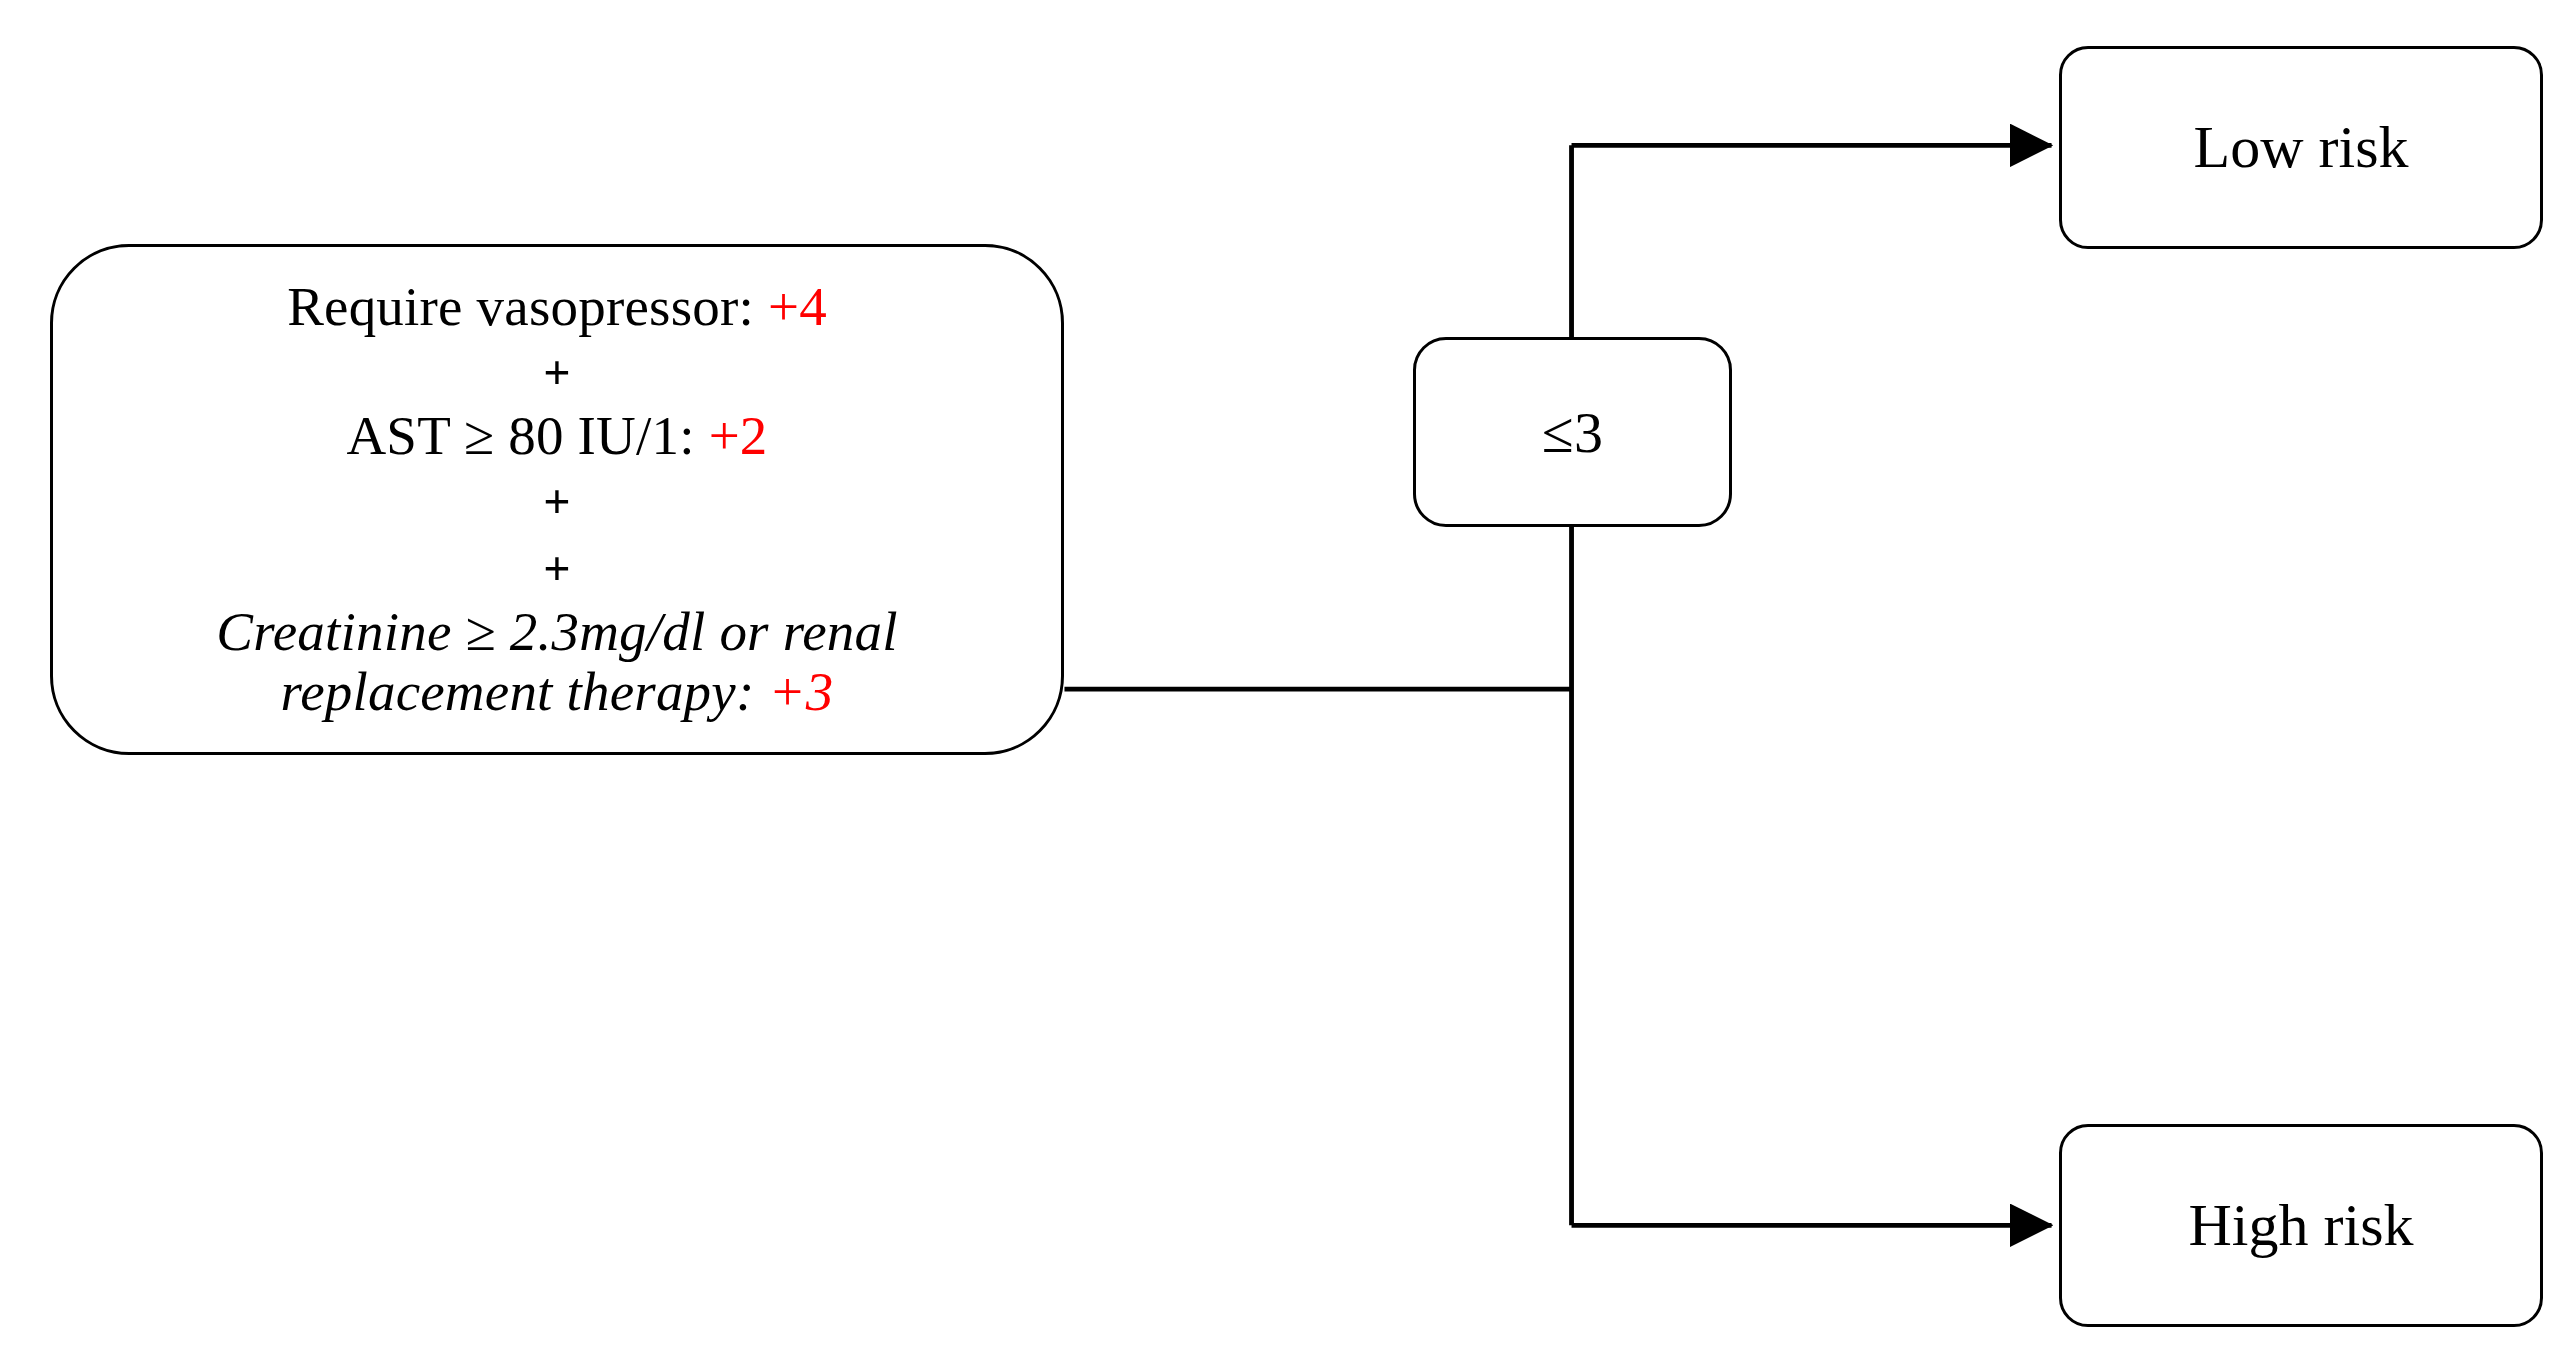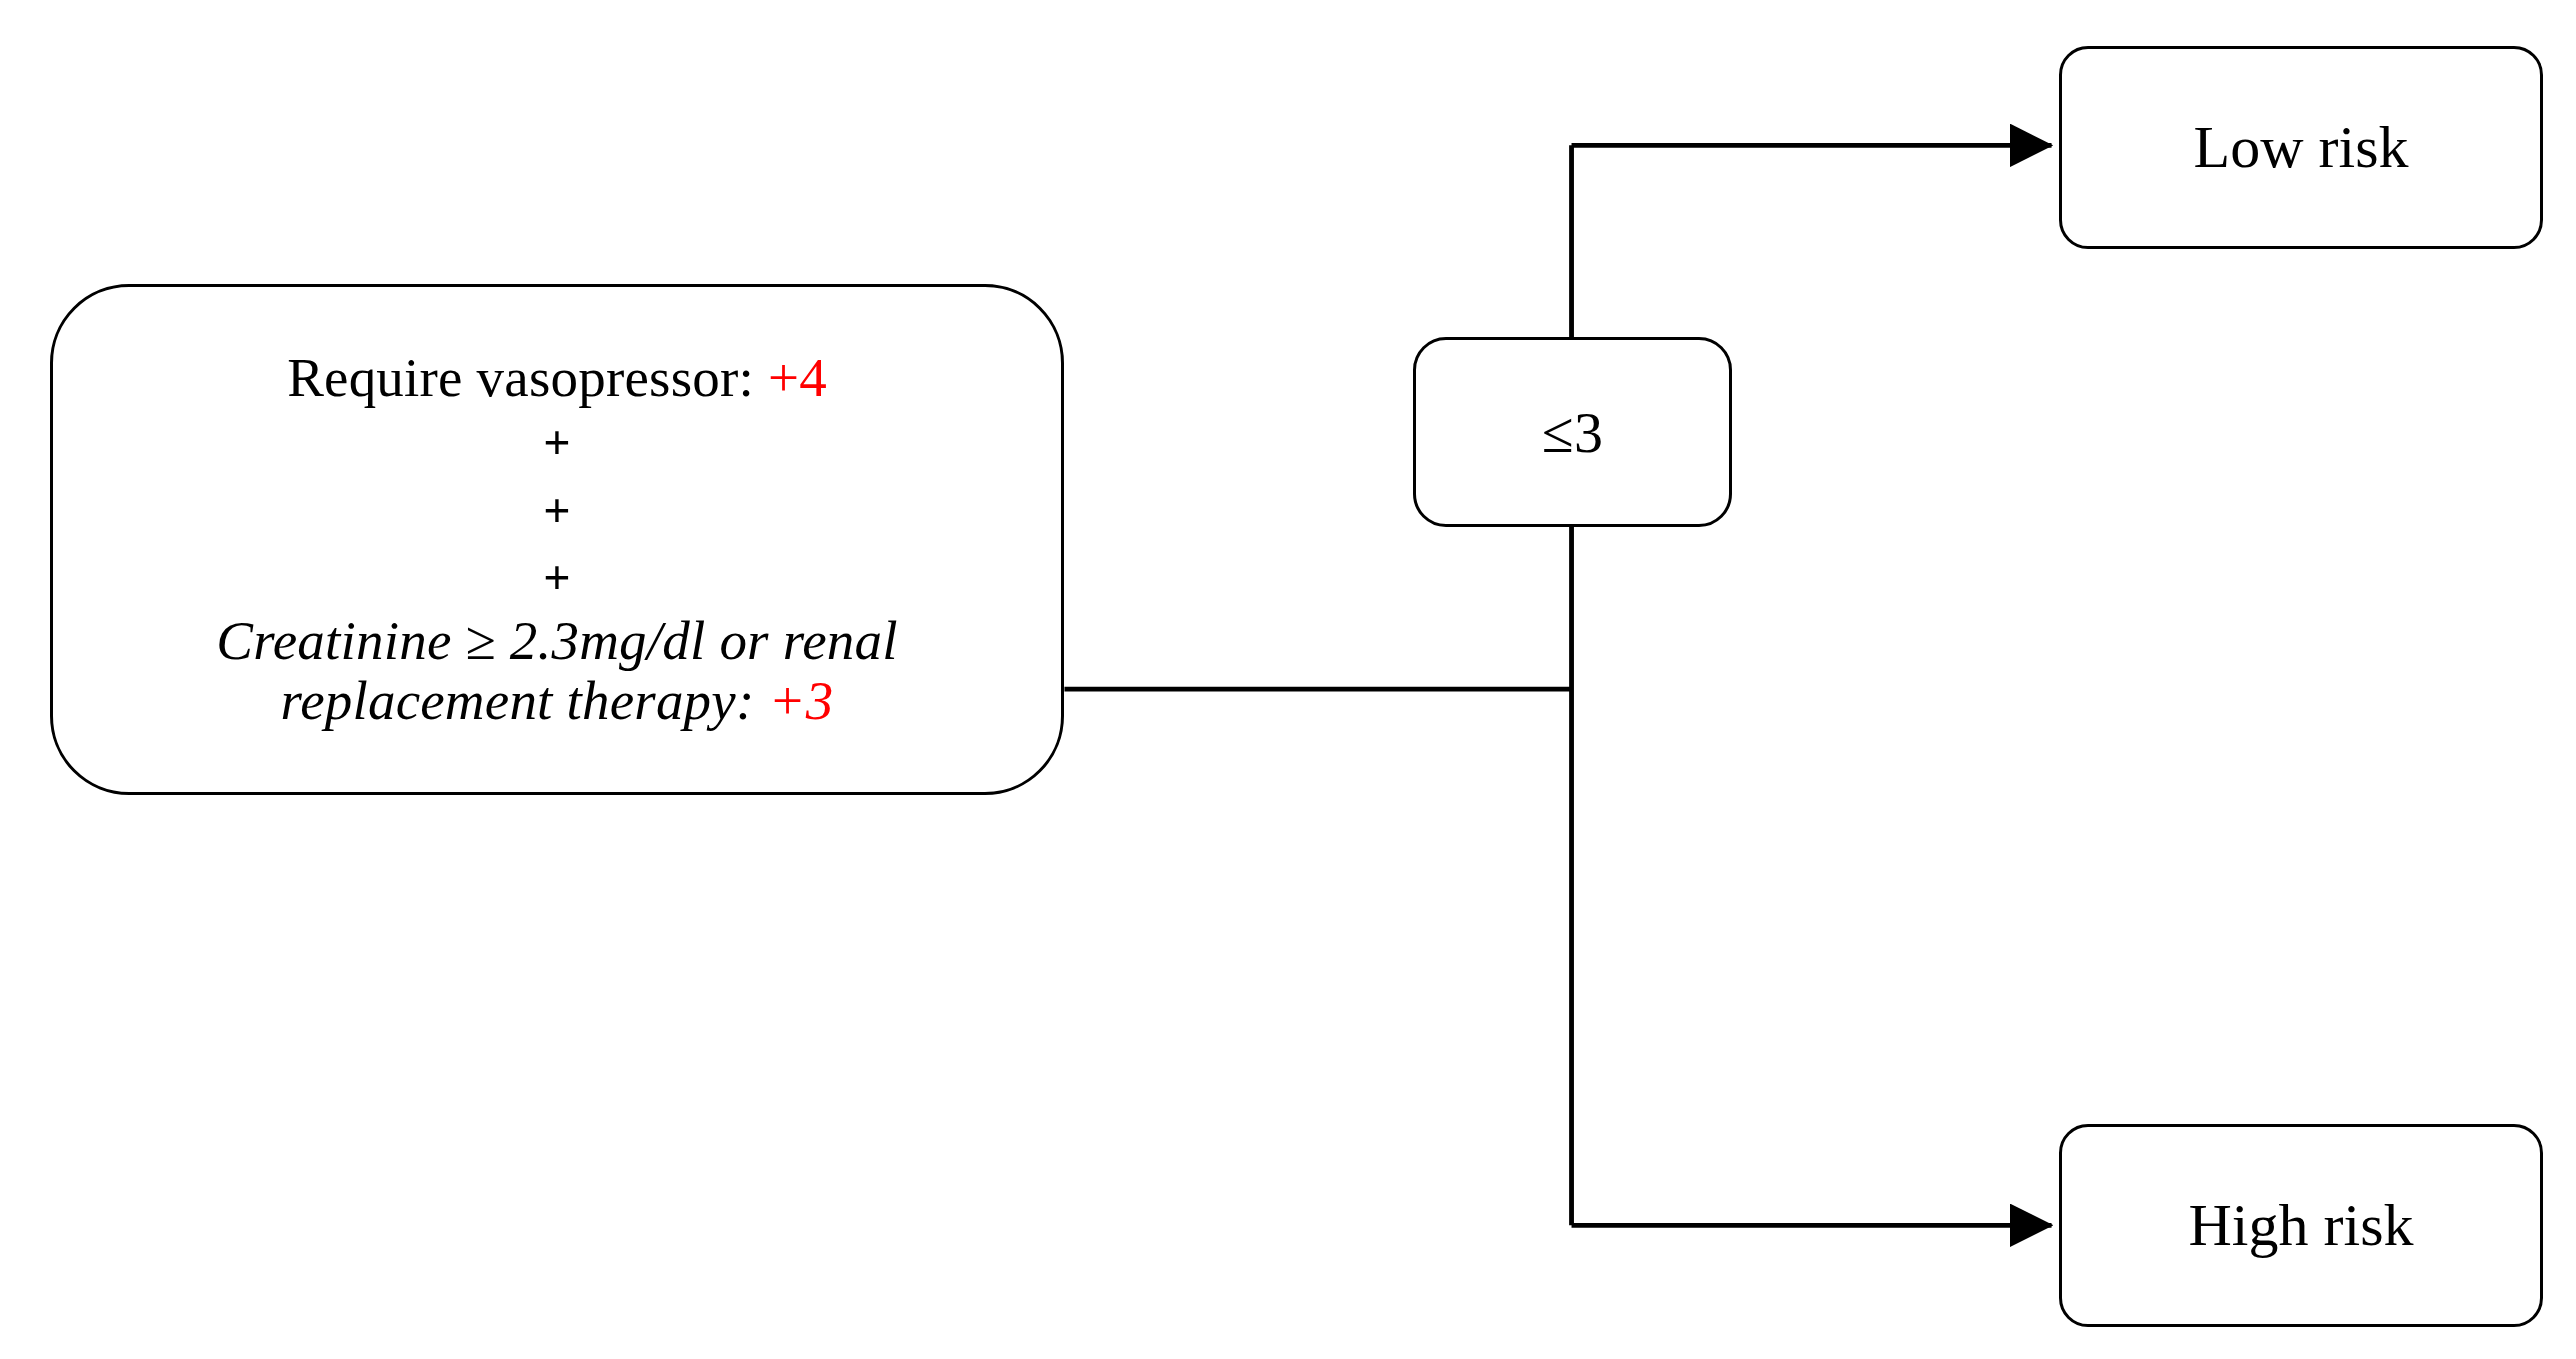--- a/index.html
+++ b/index.html
@@ -40,21 +40,20 @@
 
   
   #criteria-box {
     left: 50px;
     top: 244px;
     width: 1014px;
     height: 511px;
     border-radius: 79px;
     flex-direction: column;
     padding: 17.4px 27px;
-    margin-top: 40px;
   }
   .criteria-line {
     font-size: 55px;
     line-height: 1.12;
     white-space: nowrap;
     letter-spacing: 0.2px;
   }
   .criteria-line.wrapped {
     white-space: normal;
     line-height: 1.1;
@@ -113,20 +112,24 @@
 
   <div class="node" id="criteria-box">
 
     <div class="criteria-line">
       <span>Require vasopressor:</span>
       <span class="score">+4</span>
     </div>
 
     <div class="plus-sep">+</div>
 
+    <div class="criteria-line">
+      <span>AST ≥ 80 IU/1:</span>
+      <span class="score">+2</span>
+    </div>
 
     <div class="plus-sep">+</div>
 
 
     <div class="plus-sep">+</div>
 
     <div class="criteria-line wrapped">
       <span>Creatinine ≥ 2.3mg/dl or renal replacement therapy:</span>
       <span class="score">+3</span>
     </div>

